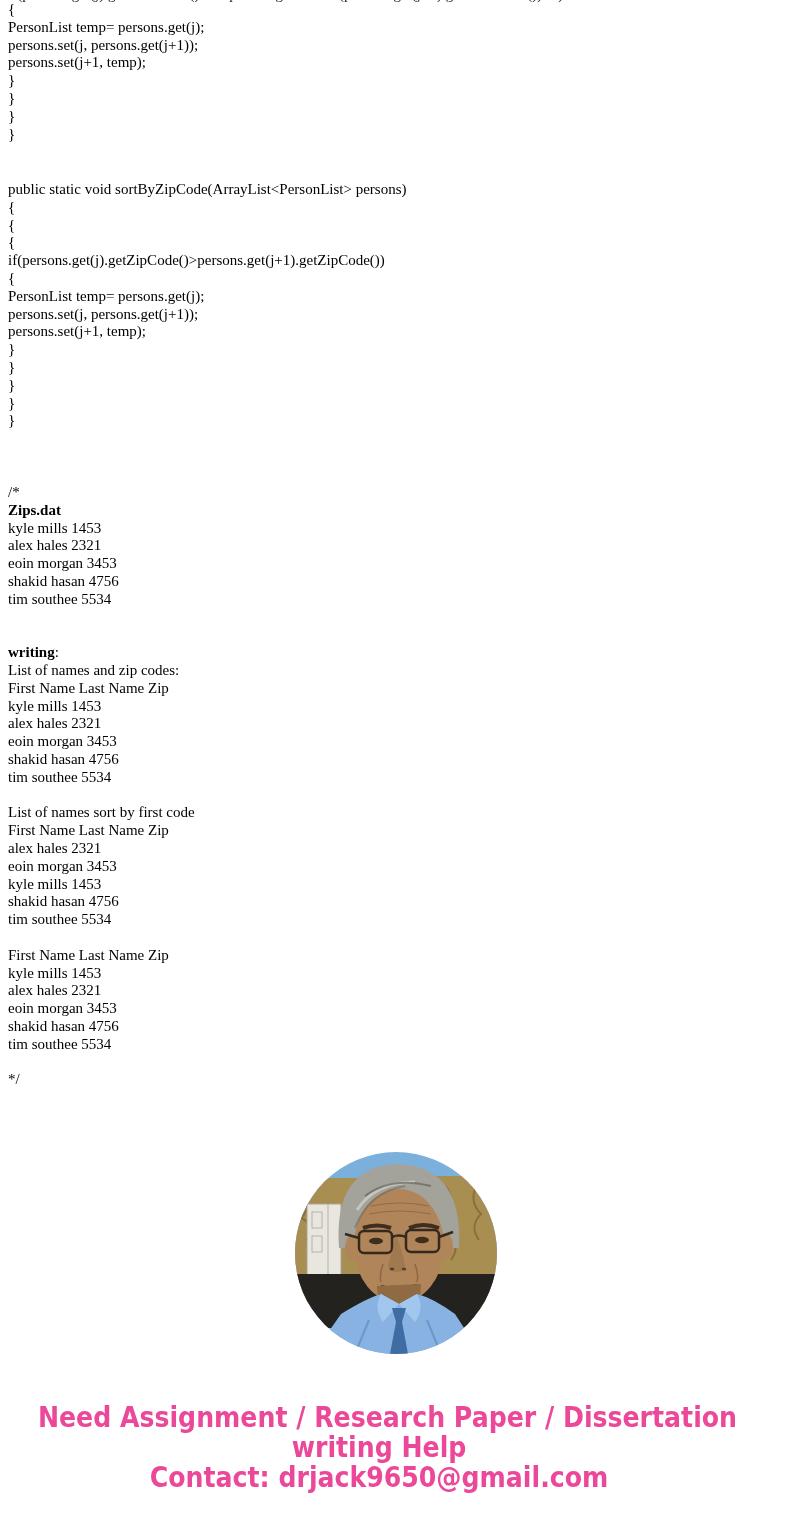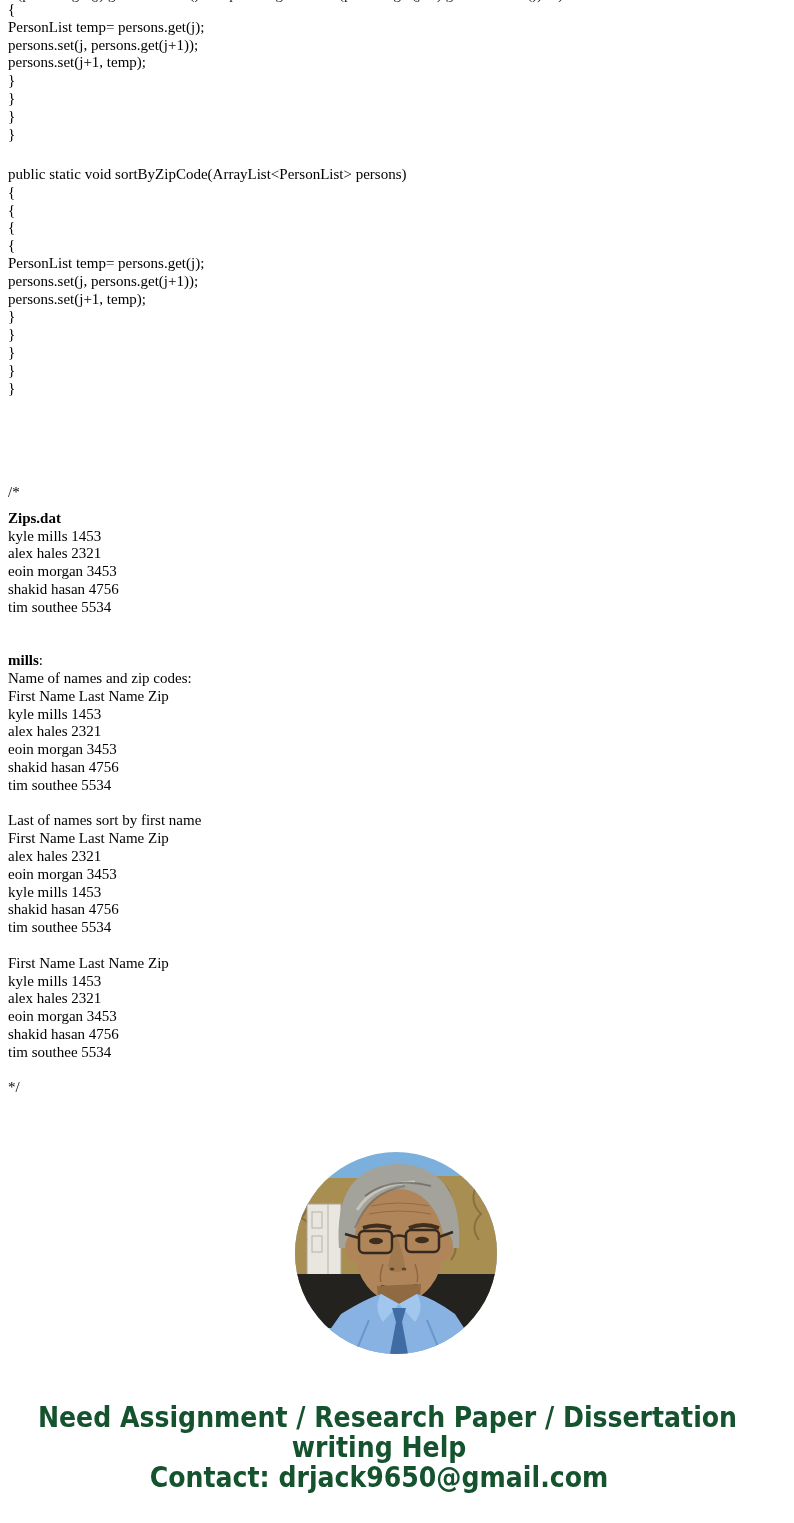--- a/index.html
+++ b/index.html
@@ -5,30 +5,30 @@
   * { margin:0; padding:0; box-sizing:border-box; }
   html,body { background:#ffffff; }
   .page {
     position:relative; width:794px; height:1523px; overflow:hidden;
     background:#ffffff; color:#000;
     font-family:"Liberation Serif", serif; font-size:15px;
   }
   .abs { position:absolute; left:8px; right:0; }
   .line { height:17.8px; line-height:17.8px; white-space:pre; }
   .blank { height:17.8px; }
-  .bold { font-weight:bold;margin-top:8px; }
+  .bold { font-weight:bold; }
   .clip-line { position:absolute; left:8px; top:-14px; height:17.8px; line-height:17.8px; white-space:nowrap; color:#222; }
 
   .photo-wrap { position:absolute; left:295px; top:1152px; width:202px; height:202px; }
   .photo-wrap svg { display:block; width:202px; height:202px; }
 
   .footer {
     position:absolute; left:0; top:1403px; width:758px; text-align:center;
     font-family:"DejaVu Sans", sans-serif; font-weight:bold;
-    font-size:28px; line-height:30px; color:#14532d;
+    font-size:28px; line-height:30px; color:#ec4899;
   }
   .footer-line { white-space:nowrap; transform:scaleX(0.90); transform-origin:50% 50%; }
 
   
   .ph-sky{fill:var(--ph-sky)} .ph-gold{fill:var(--ph-gold)}
   .ph-goldline{stroke:var(--ph-gold_dark); fill:none}
   .ph-door{fill:var(--ph-door); stroke:var(--ph-door_edge); stroke-width:1}
   .ph-frame{fill:var(--ph-frame)} .ph-dark{fill:var(--ph-dark)}
   .ph-shirt{fill:var(--ph-shirt)} .ph-collar{fill:var(--ph-collar)}
   .ph-tie{fill:var(--ph-tie)}
@@ -52,25 +52,26 @@
       <div class="line">{</div>
       <div class="line">PersonList temp= persons.get(j);</div>
       <div class="line">persons.set(j, persons.get(j+1));</div>
       <div class="line">persons.set(j+1, temp);</div>
       <div class="line">}</div>
       <div class="line">}</div>
       <div class="line">}</div>
       <div class="line">}</div>
     </div>
 
-  <div class="abs" style="top:166px">
+  <div class="abs" style="top:181px">
       <div class="line">public static void sortByZipCode(ArrayList&lt;PersonList&gt; persons)</div>
       <div class="line">{</div>
       <div class="line">{</div>
       <div class="line">{</div>
+      <div class="line">if(persons.get(j).getZipCode()&gt;persons.get(j+1).getZipCode())</div>
       <div class="line">{</div>
       <div class="line">PersonList temp= persons.get(j);</div>
       <div class="line">persons.set(j, persons.get(j+1));</div>
       <div class="line">persons.set(j+1, temp);</div>
       <div class="line">}</div>
       <div class="line">}</div>
       <div class="line">}</div>
       <div class="line">}</div>
       <div class="line">}</div>
     </div>
@@ -80,37 +81,37 @@
     <div class="line bold">Zips.dat</div>
     <div>
         <div class="line">kyle mills 1453</div>
         <div class="line">alex hales 2321</div>
         <div class="line">eoin morgan 3453</div>
         <div class="line">shakid hasan 4756</div>
         <div class="line">tim southee 5534</div>
       </div>
     <div class="blank"></div>
     <div class="blank"></div>
-    <div class="line"><span class="bold">mills</span><span>:</span></div>
-
-    <div>
-      <div class="line">Name of names and zip codes:</div>
+    <div class="line"><span class="bold">writing</span><span>:</span></div>
+
+    <div>
+      <div class="line">List of names and zip codes:</div>
       <div class="line">First Name Last Name Zip</div>
       <div>
           <div class="line">kyle mills 1453</div>
           <div class="line">alex hales 2321</div>
           <div class="line">eoin morgan 3453</div>
           <div class="line">shakid hasan 4756</div>
           <div class="line">tim southee 5534</div>
         </div>
       <div class="blank"></div>
     </div>
 
     <div>
-      <div class="line">Last of names sort by first name</div>
+      <div class="line">List of names sort by first code</div>
       <div class="line">First Name Last Name Zip</div>
       <div>
           <div class="line">alex hales 2321</div>
           <div class="line">eoin morgan 3453</div>
           <div class="line">kyle mills 1453</div>
           <div class="line">shakid hasan 4756</div>
           <div class="line">tim southee 5534</div>
         </div>
       <div class="blank"></div>
     </div>

